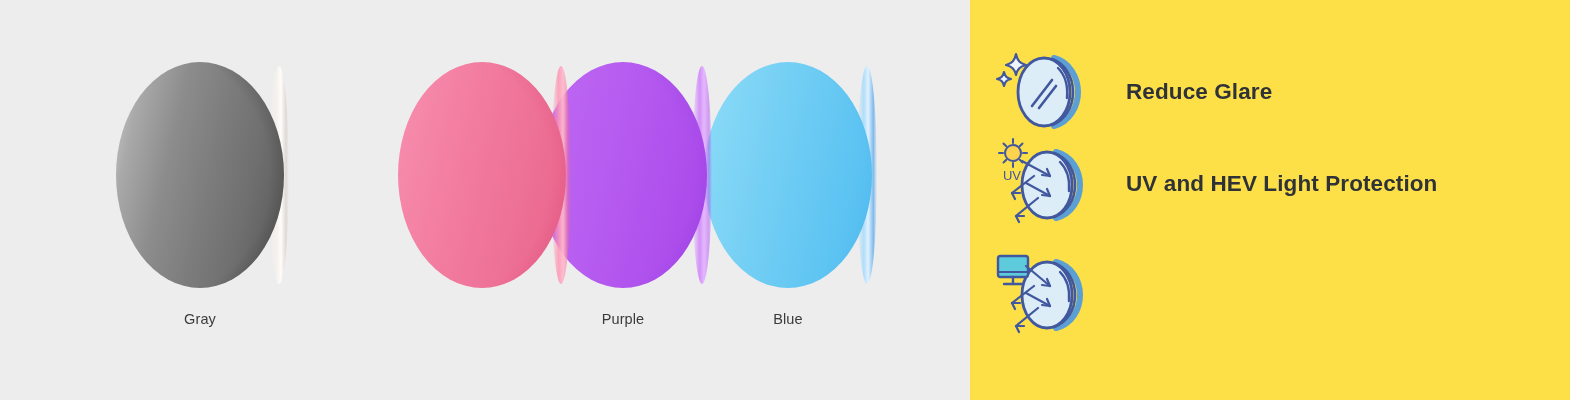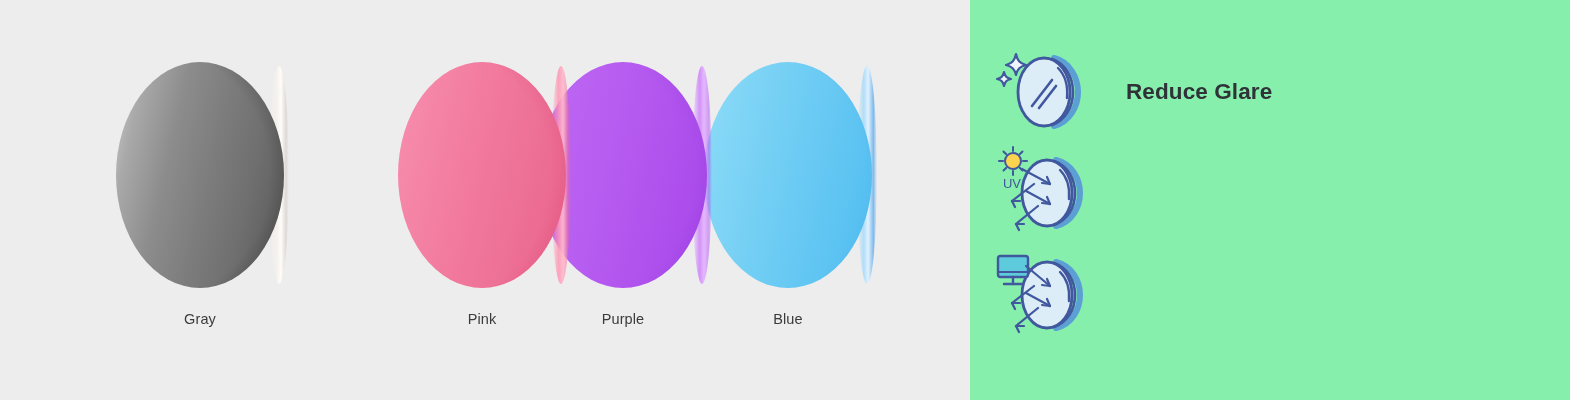--- a/index.html
+++ b/index.html
@@ -81,21 +81,21 @@
     color: #3b3b3b;
     letter-spacing: .1px;
     font-family: "Liberation Sans", sans-serif;
   }
 
   
   #feature-panel {
     position: relative;
     width: 600px;
     height: 400px;
-    background: #86efac;
+    background: #fde047;
     flex: none;
     text-align: center;
   }
   .feature-row {
     position: absolute;
     left: 22px;
     display: flex;
     align-items: center;
     height: 96px;
   }
@@ -129,21 +129,20 @@
             <div class="lens-shadow" style="background: radial-gradient(150% 108% at 9% 50%, rgba(0, 0, 0, 0) 55%, rgba(20, 14, 10, 0.3) 70%, rgba(24, 16, 10, 0.8) 82%, rgba(26, 17, 10, 0.92) 100%);"></div>
           </div>
           <div class="lens-label">Gray</div>
         </div>
         <div class="lens-item" style="left: 398px; z-index: 8;">
           <div class="lens-shape">
             <div class="lens-rim" style="background: linear-gradient(90deg, rgba(255, 255, 255, 0) 0%, rgba(252, 150, 180, 0.85) 38%, rgba(255, 185, 205, 0.95) 60%, rgba(236, 110, 150, 0.55) 85%, rgba(225, 80, 125, 0) 100%);"></div>
             <div class="lens-body" style="background: linear-gradient(103deg, rgb(248, 144, 176) 0%, rgb(245, 134, 168) 18%, rgb(242, 124, 159) 40%, rgb(239, 116, 153) 60%, rgb(236, 108, 146) 80%, rgb(233, 99, 139) 95%, rgb(229, 92, 133) 100%);"></div>
             <div class="lens-shadow" style="background: radial-gradient(150% 108% at 9% 50%, rgba(0, 0, 0, 0) 55%, rgba(190, 20, 80, 0.18) 70%, rgba(205, 22, 95, 0.52) 84%, rgba(212, 24, 100, 0.62) 100%);"></div>
           </div>
-          <div class="lens-label">Pink</div>
         </div>
         <div class="lens-item" style="left: 539px; z-index: 7;">
           <div class="lens-shape">
             <div class="lens-rim" style="background: linear-gradient(90deg, rgba(255, 255, 255, 0) 0%, rgba(206, 130, 250, 0.85) 38%, rgba(228, 180, 255, 0.95) 60%, rgba(178, 88, 238, 0.55) 85%, rgba(160, 60, 230, 0) 100%);"></div>
             <div class="lens-body" style="background: linear-gradient(103deg, rgb(192, 108, 245) 0%, rgb(187, 99, 242) 18%, rgb(183, 93, 240) 40%, rgb(178, 85, 238) 60%, rgb(173, 78, 236) 80%, rgb(168, 71, 233) 95%, rgb(163, 66, 231) 100%);"></div>
             <div class="lens-shadow" style="background: radial-gradient(150% 108% at 9% 50%, rgba(0, 0, 0, 0) 55%, rgba(80, 30, 190, 0.14) 70%, rgba(88, 34, 205, 0.44) 84%, rgba(92, 36, 212, 0.55) 100%);"></div>
           </div>
           <div class="lens-label">Purple</div>
         </div>
         <div class="lens-item" style="left: 704px; z-index: 6;">
@@ -171,21 +170,21 @@
 
         <line x1="40" y1="62" x2="60" y2="36" stroke="#41579e" stroke-width="2.6" stroke-linecap="round"></line>
         <line x1="47" y1="64" x2="64" y2="42" stroke="#41579e" stroke-width="2.6" stroke-linecap="round"></line>
 
         <path d="M24 10 C 25.5 17, 28 19.5, 34 21 C 28 22.5, 25.5 25, 24 31 C 22.5 25, 20 22.5, 14 21 C 20 19.5, 22.5 17, 24 10 Z" fill="#eef6fc" stroke="#41579e" stroke-width="2.2" stroke-linejoin="round"></path>
         <path d="M12 28 C 13 32.5, 14.5 34, 19 35 C 14.5 36, 13 37.5, 12 42 C 11 37.5, 9.5 36, 5 35 C 9.5 34, 11 32.5, 12 28 Z" fill="#eef6fc" stroke="#41579e" stroke-width="2.2" stroke-linejoin="round"></path>
       </svg>
       <div class="feature-label">Reduce Glare</div>
     </div>
 
-    <div class="feature-row" style="top:144px;">
+    <div class="feature-row" style="top:136px;">
       <svg class="feature-icon" viewBox="0 0 96 96">
 
         <path d="M64 16 C 80 20, 88 35, 88 49 C 88 63, 80 78, 64 82" fill="none" stroke="#5b9fd4" stroke-width="6" stroke-linecap="round"></path>
         <path d="M62 17 C 76 22, 83 35, 83 49 C 83 63, 76 76, 62 81" fill="none" stroke="#41579e" stroke-width="2.6" stroke-linecap="round"></path>
 
         <ellipse cx="55" cy="49" rx="25" ry="33" fill="#dcedf8" stroke="#41579e" stroke-width="2.8"></ellipse>
         <path d="M68 26 C 76 34, 78 43, 77 55" fill="none" stroke="#41579e" stroke-width="2.4" stroke-linecap="round"></path>
 
         <circle cx="21" cy="17" r="8" fill="#fbd34e" stroke="#41579e" stroke-width="2"></circle>
         <g stroke="#41579e" stroke-width="2" stroke-linecap="round">
@@ -206,20 +205,21 @@
           <path d="M58 40 L 50 39 M58 40 L 55 33"></path>
           <line x1="34" y1="47" x2="58" y2="60"></line>
           <path d="M58 60 L 50 59 M58 60 L 55 53"></path>
 
           <line x1="42" y1="40" x2="20" y2="57"></line>
           <path d="M20 57 L 28 57 M20 57 L 23 63"></path>
           <line x1="46" y1="62" x2="24" y2="80"></line>
           <path d="M24 80 L 32 80 M24 80 L 27 86"></path>
         </g>
       </svg>
+      <div class="feature-label">UV and HEV Light Protection</div>
     </div>
 
     <div class="feature-row" style="top:246px;">
       <svg class="feature-icon" viewBox="0 0 96 96">
 
         <path d="M64 16 C 80 20, 88 35, 88 49 C 88 63, 80 78, 64 82" fill="none" stroke="#5b9fd4" stroke-width="6" stroke-linecap="round"></path>
         <path d="M62 17 C 76 22, 83 35, 83 49 C 83 63, 76 76, 62 81" fill="none" stroke="#41579e" stroke-width="2.6" stroke-linecap="round"></path>
 
         <ellipse cx="55" cy="49" rx="25" ry="33" fill="#dcedf8" stroke="#41579e" stroke-width="2.8"></ellipse>
         <path d="M68 26 C 76 34, 78 43, 77 55" fill="none" stroke="#41579e" stroke-width="2.4" stroke-linecap="round"></path>

